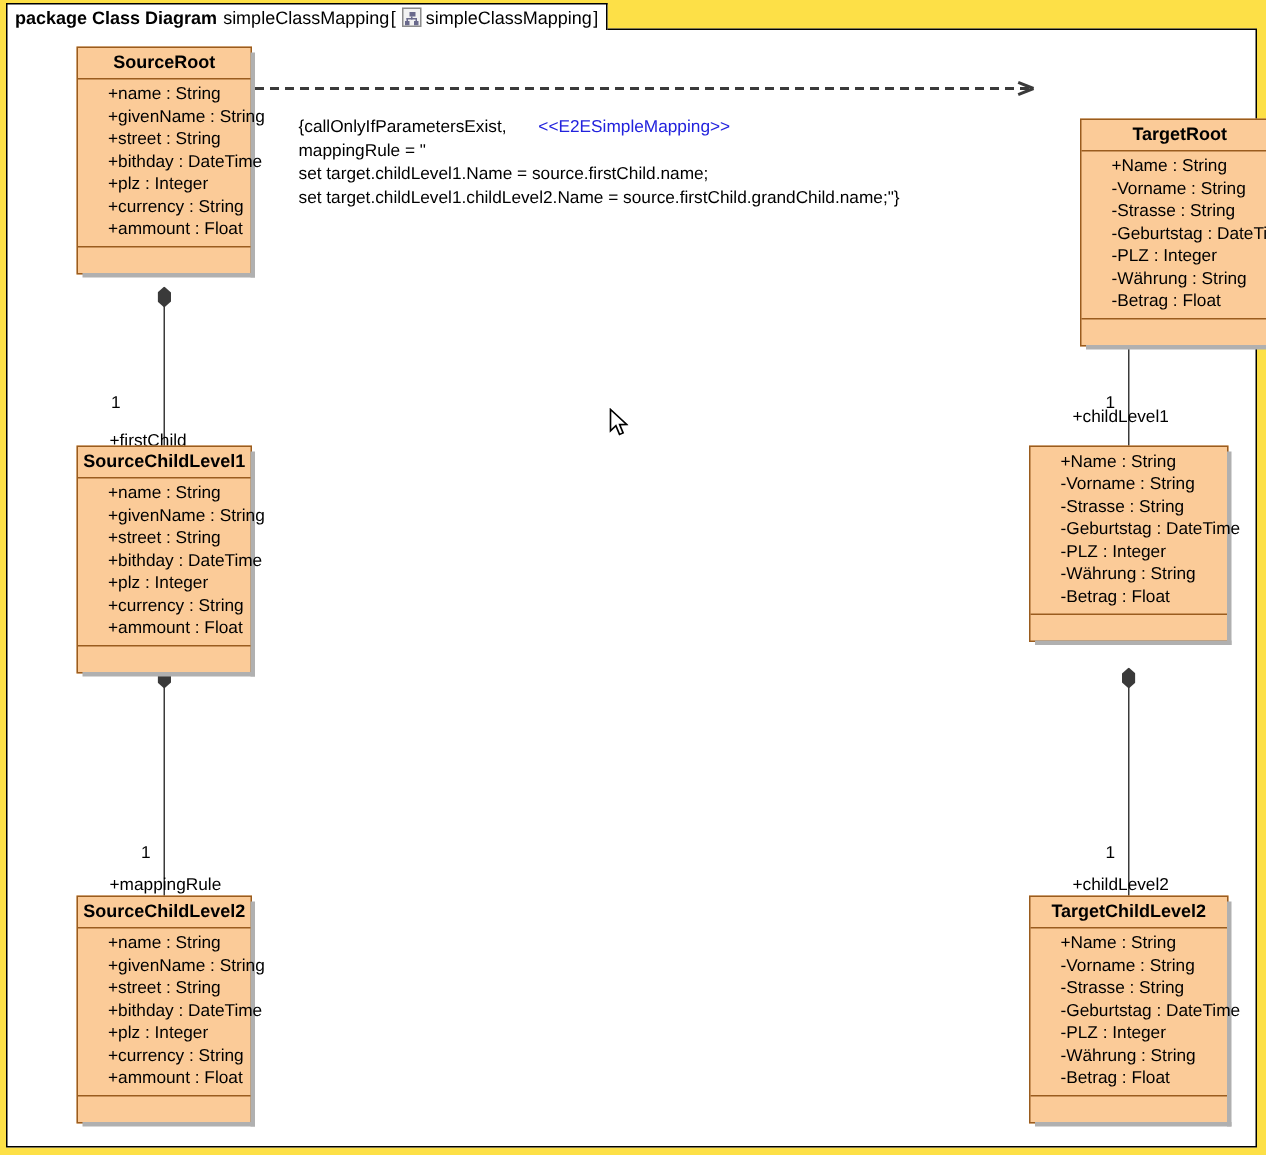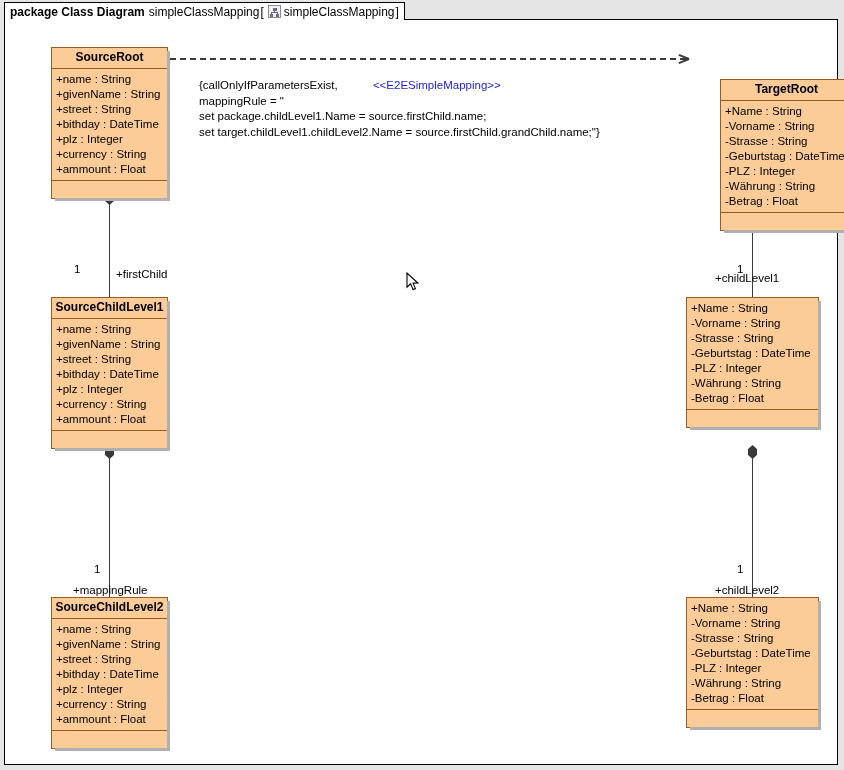--- a/index.html
+++ b/index.html
@@ -7,21 +7,21 @@
     padding: 0;
     background: #ffffff;
   }
   body {
     font-family: "Liberation Sans", sans-serif;
   }
   #canvas {
     position: relative;
     width: 844px;
     height: 770px;
-    background: #e5e5e5;
+    background: #fde047;
     overflow: hidden;
   }
 
   
   .pkg-frame {
     position: absolute;
     left: 4px;
     top: 19px;
     width: 834px;
     height: 746px;
@@ -109,21 +109,21 @@
   .uml-name {
     text-align: center;
     font-weight: bold;
     font-size: 12px;
     color: #000000;
     padding: 3px 2px 4px 2px;
     border-bottom: 1px solid #9a5c1e;
     line-height: 13px;
   }
   .uml-attrs {
-    padding: 3px 0 3px 0;
+    padding: 3px 0 3px 16px;
     border-bottom: 1px solid #9a5c1e;
   }
   .uml-attr {
     font-size: 11.5px;
     color: #000000;
     line-height: 15px;
     padding-left: 4px;
     white-space: nowrap;
   }
   .uml-ops {
@@ -181,21 +181,21 @@
   .note {
     position: absolute;
     z-index: 3;
     font-size: 11.5px;
     color: #000000;
     line-height: 15.5px;
     white-space: nowrap;
   }
   .note .stereo {
     color: #2222dd;
-    margin-left: 32px;
+    margin-left: 18px;
     text-align: center;
   }
 
   
   .cursor-pointer {
     position: absolute;
     z-index: 20;
     width: 13px;
     height: 19px;
   }
@@ -226,21 +226,21 @@
 
   <div class="dep-line" style="left:170px; top:58px; width:516px;"></div>
   <div class="dep-arrow" style="left:689px; top:59px;">
     <span class="a1"></span>
       <span class="a2"></span>
   </div>
 
   <div class="diamond" style="left:105px; top:191px;"></div>
   <div class="conn-line vline" style="left:109px; top:203px; height:96px;"></div>
   <div class="conn-label" style="left:74px; top:263px;">1</div>
-  <div class="conn-label" style="left:73px; top:268px;margin-left:43px;">+firstChild</div>
+  <div class="conn-label" style="left:73px; top:288px;">+firstChild</div>
 
   <div class="diamond" style="left:105px; top:445px;"></div>
   <div class="conn-line vline" style="left:109px; top:457px; height:142px;"></div>
   <div class="conn-label" style="left:94px; top:563px;">1</div>
   <div class="conn-label" style="left:73px; top:584px;">+mappingRule</div>
 
   <div class="diamond" style="left:748px; top:191px;"></div>
   <div class="conn-line vline" style="left:752px; top:203px; height:96px;"></div>
   <div class="conn-label" style="left:737px; top:263px;">1</div>
   <div class="conn-label" style="left:715px; top:272px;">+childLevel1</div>
@@ -249,25 +249,25 @@
   <div class="conn-line vline" style="left:752px; top:457px; height:142px;"></div>
   <div class="conn-label" style="left:737px; top:563px;">1</div>
   <div class="conn-label" style="left:715px; top:584px;text-align:right;">+childLevel2</div>
 
   <div class="note" style="left:199px; top:78px;">
     <div>
       <span>{callOnlyIfParametersExist,</span>
       <span class="stereo">&lt;&lt;E2ESimpleMapping&gt;&gt;</span>
     </div>
     <div>mappingRule = "</div>
-    <div>set package.childLevel1.Name = source.firstChild.name;</div>
+    <div>set target.childLevel1.Name = source.firstChild.name;</div>
     <div>set target.childLevel1.childLevel2.Name = source.firstChild.grandChild.name;"}</div>
   </div>
 
-  <div class="uml-class" style="left:51px; top:47px; width:117px;">
+  <div class="uml-class" style="left:51px; top:31px; width:117px;">
     <div class="uml-name">SourceRoot</div>
     <div class="uml-attrs">
       <div class="uml-attr">+name : String</div>
       <div class="uml-attr">+givenName : String</div>
       <div class="uml-attr">+street : String</div>
       <div class="uml-attr">+bithday : DateTime</div>
       <div class="uml-attr">+plz : Integer</div>
       <div class="uml-attr">+currency : String</div>
       <div class="uml-attr">+ammount : Float</div>
     </div>
@@ -323,20 +323,21 @@
       <div class="uml-attr">+street : String</div>
       <div class="uml-attr">+bithday : DateTime</div>
       <div class="uml-attr">+plz : Integer</div>
       <div class="uml-attr">+currency : String</div>
       <div class="uml-attr">+ammount : Float</div>
     </div>
     <div class="uml-ops"></div>
   </div>
 
   <div class="uml-class" style="left:686px; top:597px; width:133px;">
+    <div class="uml-name">TargetChildLevel2</div>
     <div class="uml-attrs">
       <div class="uml-attr">+Name : String</div>
       <div class="uml-attr">-Vorname : String</div>
       <div class="uml-attr">-Strasse : String</div>
       <div class="uml-attr">-Geburtstag : DateTime</div>
       <div class="uml-attr">-PLZ : Integer</div>
       <div class="uml-attr">-Währung : String</div>
       <div class="uml-attr">-Betrag : Float</div>
     </div>
     <div class="uml-ops"></div>

